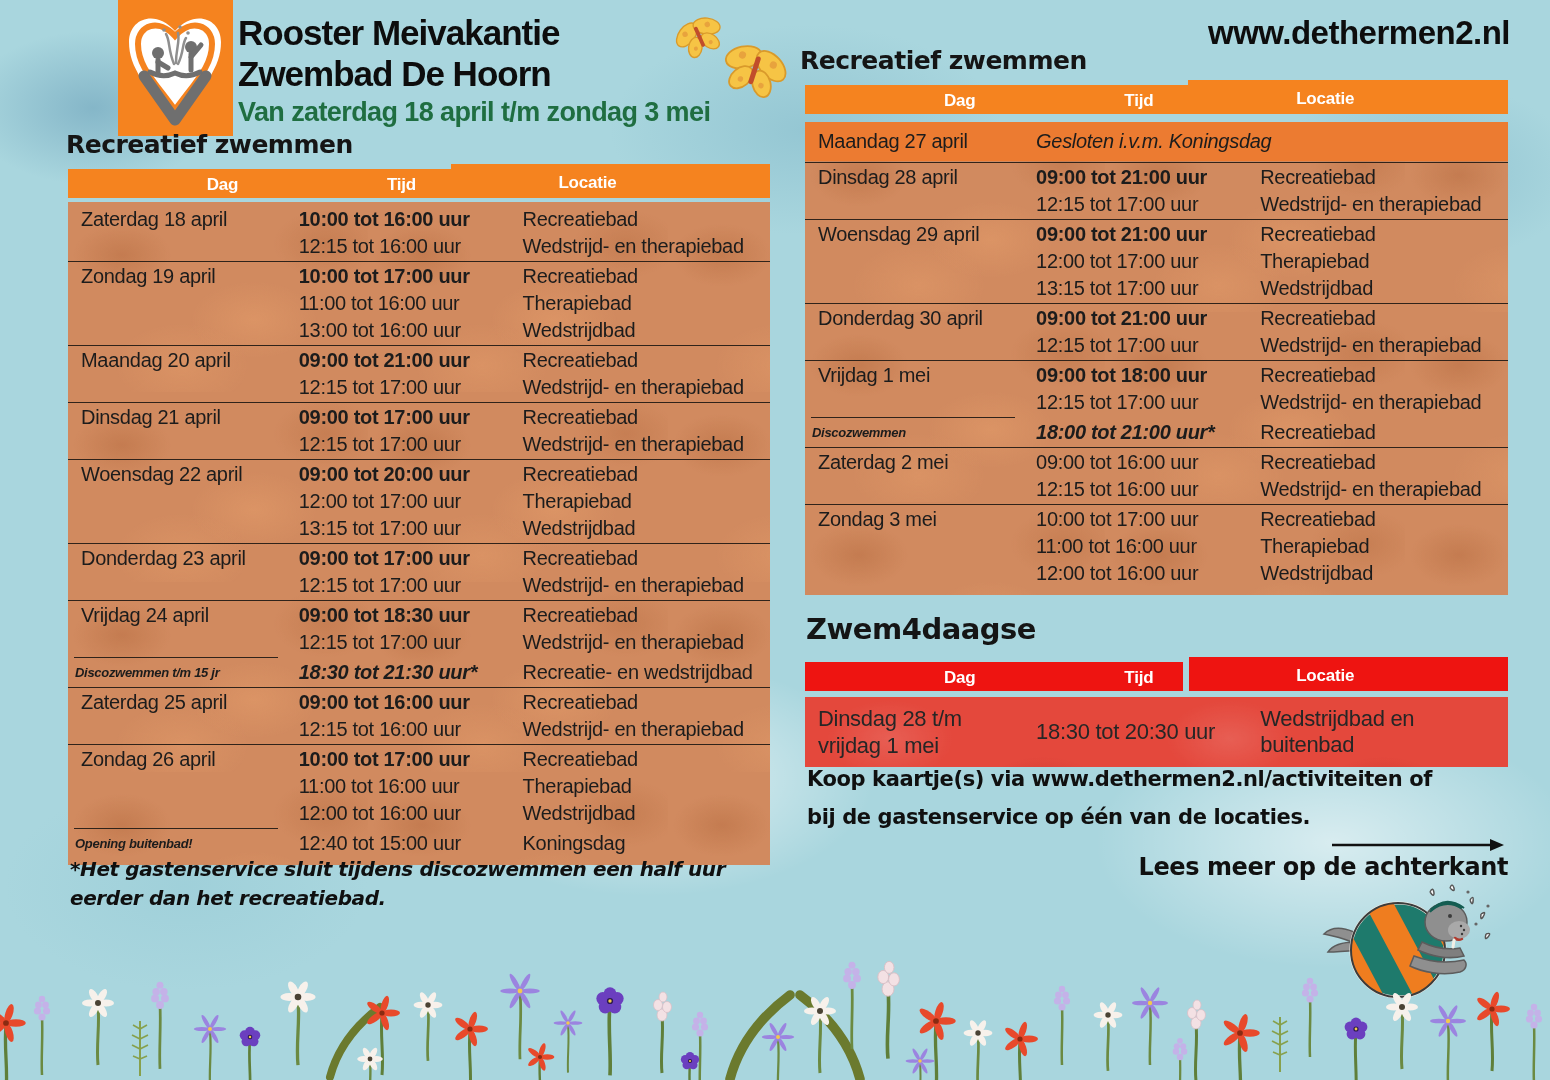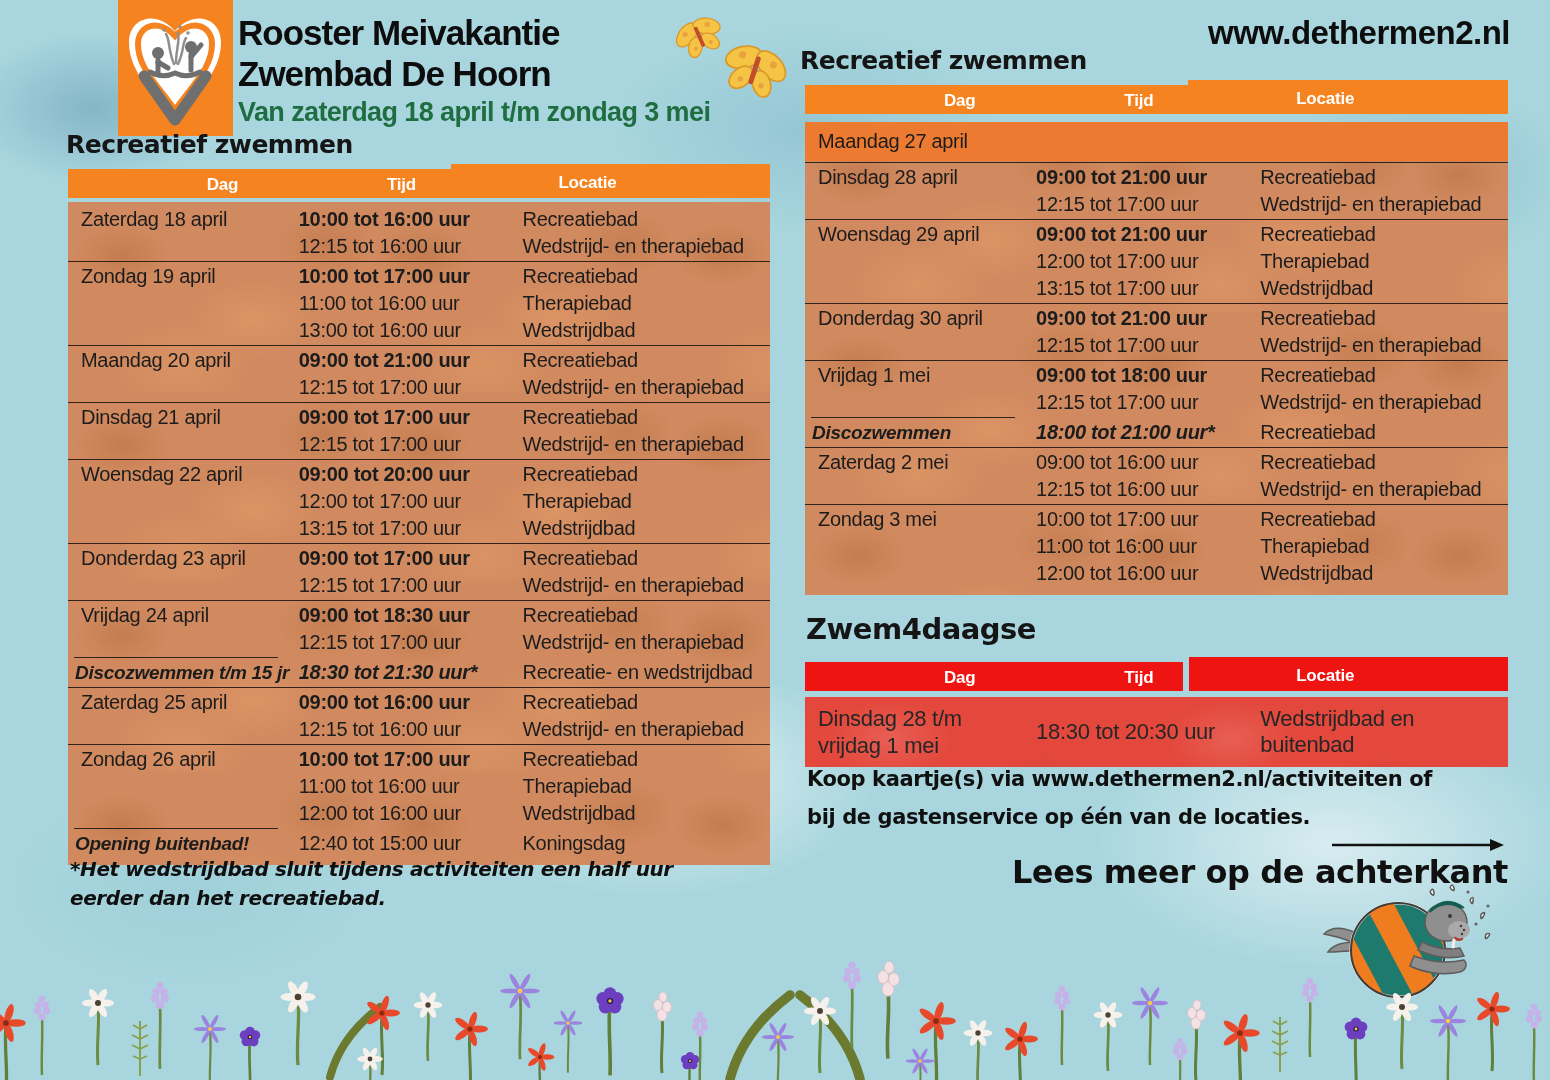--- a/index.html
+++ b/index.html
@@ -61,21 +61,21 @@
       radial-gradient(75px 48px at 86% 22%, rgba(150,72,28,.18), transparent 70%),
       radial-gradient(95px 60px at 38% 86%, rgba(238,166,112,.30), transparent 70%);
     background-size:300px 190px;
   }
   .sched.right .sched-body{ margin-top:8px; padding-top:0; }
 
   .trow{ display:grid; grid-template-columns:32.3% 31.6% 36.1%; height:27px; align-items:center;
          font-size:20px; letter-spacing:-0.3px; color:var(--ink); }
   .cell{ white-space:nowrap; overflow:hidden; }
   .cell.day{ padding-left:13px; }
-  .cell.day.sp{ font-weight:700; font-style:italic; padding-left:7px; font-size:19px; }
+  .cell.day.sp{ font-weight:700; font-style:italic; padding-left:7px; font-size:13px; }
   .cell.time{ padding-left:4px; }
   .cell.time.b{ font-weight:700; }
   .cell.time.i{ font-style:italic; }
   .cell.loc{ padding-left:6px; }
   .trow.closed{ background:var(--closed_row); height:39px; }
   .cell.note{ font-style:italic; padding-left:4px; }
   .sep{ height:0; border-top:1.6px solid #30231a; margin:1px 0; }
   .sep.partial{ width:29%; margin-left:6px; }
 
   
@@ -94,21 +94,21 @@
   .red-row .loc{ padding-left:6px; }
 
   
   .footnote{ position:absolute; left:70px; top:855px; width:660px;
     font-family:"DejaVu Sans",sans-serif; font-weight:700; font-style:italic;
     font-size:20px; line-height:29px; color:#101010; letter-spacing:-0.4px; }
   .koop{ position:absolute; left:807px; top:760px; width:645px;
     font-family:"DejaVu Sans",sans-serif; font-weight:700;
     font-size:21px; line-height:38px; color:#101010; letter-spacing:-0.4px; }
   .lees{ position:absolute; right:42px; top:853px; text-align:right;
-    font-family:"DejaVu Sans",sans-serif; font-weight:700; font-size:32px; color:#101010; letter-spacing:-0.4px; }
+    font-family:"DejaVu Sans",sans-serif; font-weight:700; font-size:24px; color:#101010; letter-spacing:-0.4px; }
   .arrow{ position:absolute; right:44px; top:838px; }
 
   .walrus{ position:absolute; left:1318px; top:876px; width:182px; height:128px; }
   .flowers{ position:absolute; left:0; bottom:0; width:1550px; height:135px; }
 </style>
 </head>
 <body>
 
 <div class="canvas">
 
@@ -303,35 +303,36 @@
         </div>
         <div class="sep partial"></div>
         <div class="trow">
           <div class="cell day sp">Opening buitenbad!</div>
           <div class="cell time">12:40 tot 15:00 uur</div>
           <div class="cell loc">Koningsdag</div>
         </div>
       </div>
   </div>
 
-  <div class="footnote">*Het wedstrijdbad sluit tijdens activiteiten een half uur eerder dan het recreatiebad.</div>
+  <div class="footnote">*Het gastenservice sluit tijdens discozwemmen een half uur eerder dan het recreatiebad.</div>
 
   <div class="sec-heading right-heading">Recreatief zwemmen</div>
 
   <div class="sched right">
     <div class="sched-header">
       <div class="hdr-left"></div>
       <div class="hdr-right"></div>
       <span class="hdr-label hl-dag">Dag</span>
       <span class="hdr-label hl-tijd">Tijd</span>
       <span class="hdr-label hl-loc">Locatie</span>
     </div>
     <div class="sched-body" id="right-body">
         <div class="trow closed">
           <div class="cell day">Maandag 27 april</div>
+          <div class="cell note" style="grid-column: 2 / 4;">Gesloten i.v.m. Koningsdag</div>
         </div>
         <div class="sep full"></div>
         <div class="trow">
           <div class="cell day">Dinsdag 28 april</div>
           <div class="cell time b">09:00 tot 21:00 uur</div>
           <div class="cell loc">Recreatiebad</div>
         </div>
         <div class="trow">
           <div class="cell day"></div>
           <div class="cell time">12:15 tot 17:00 uur</div>

